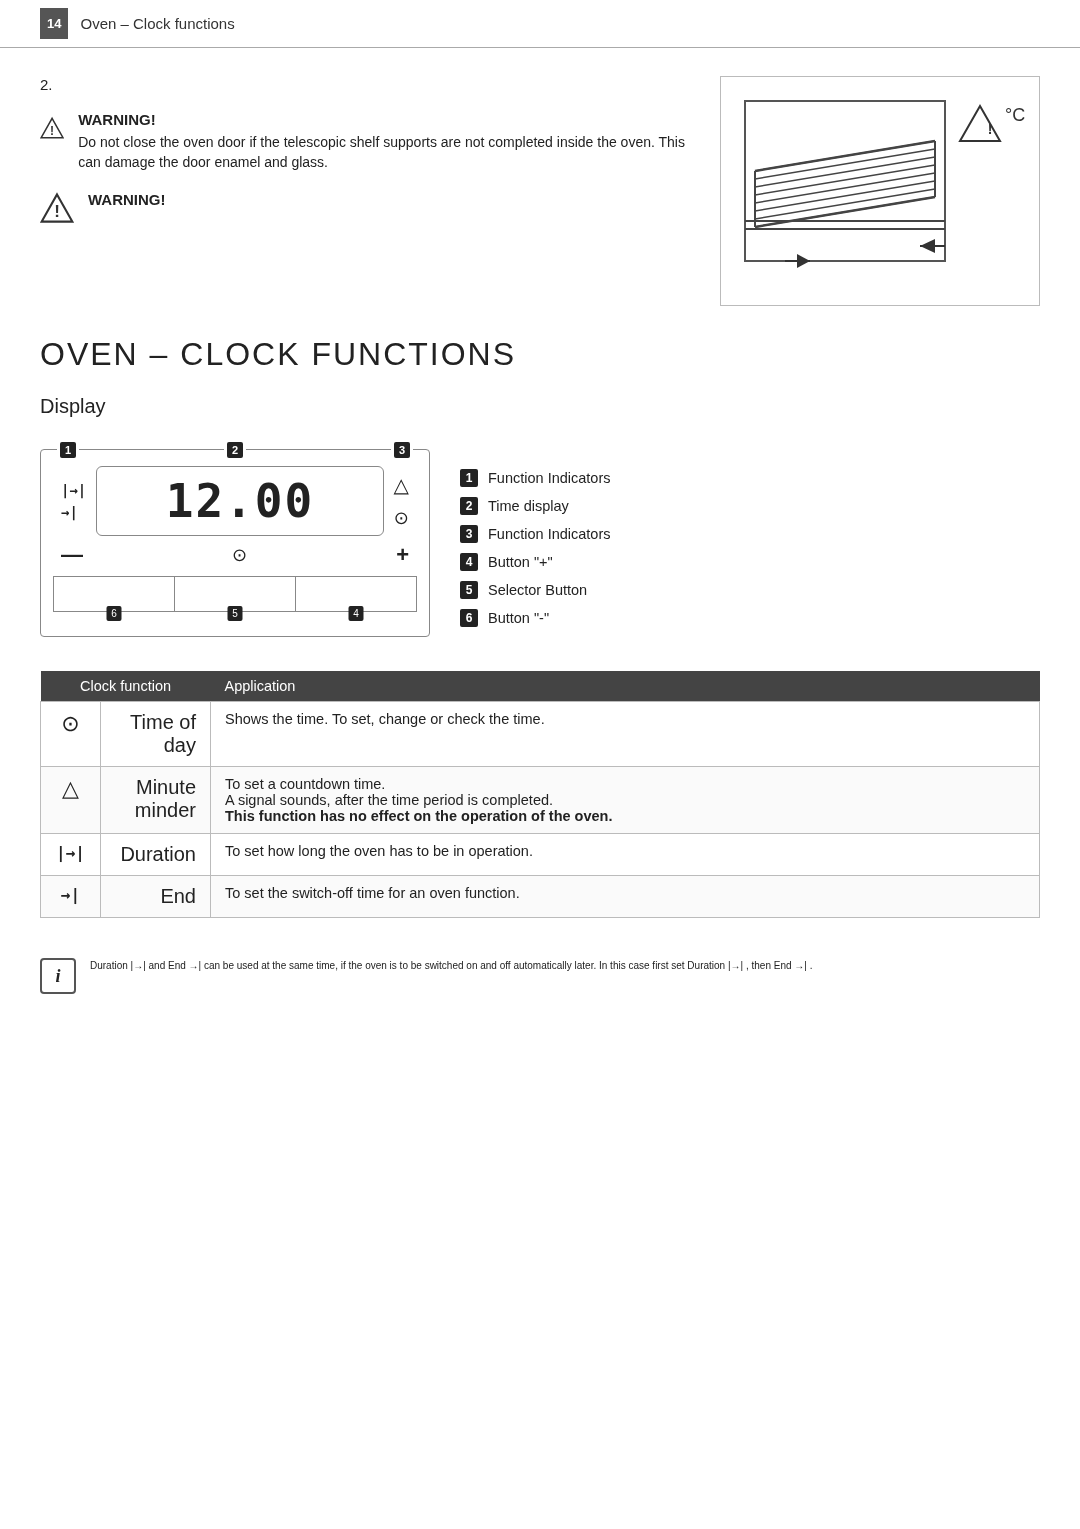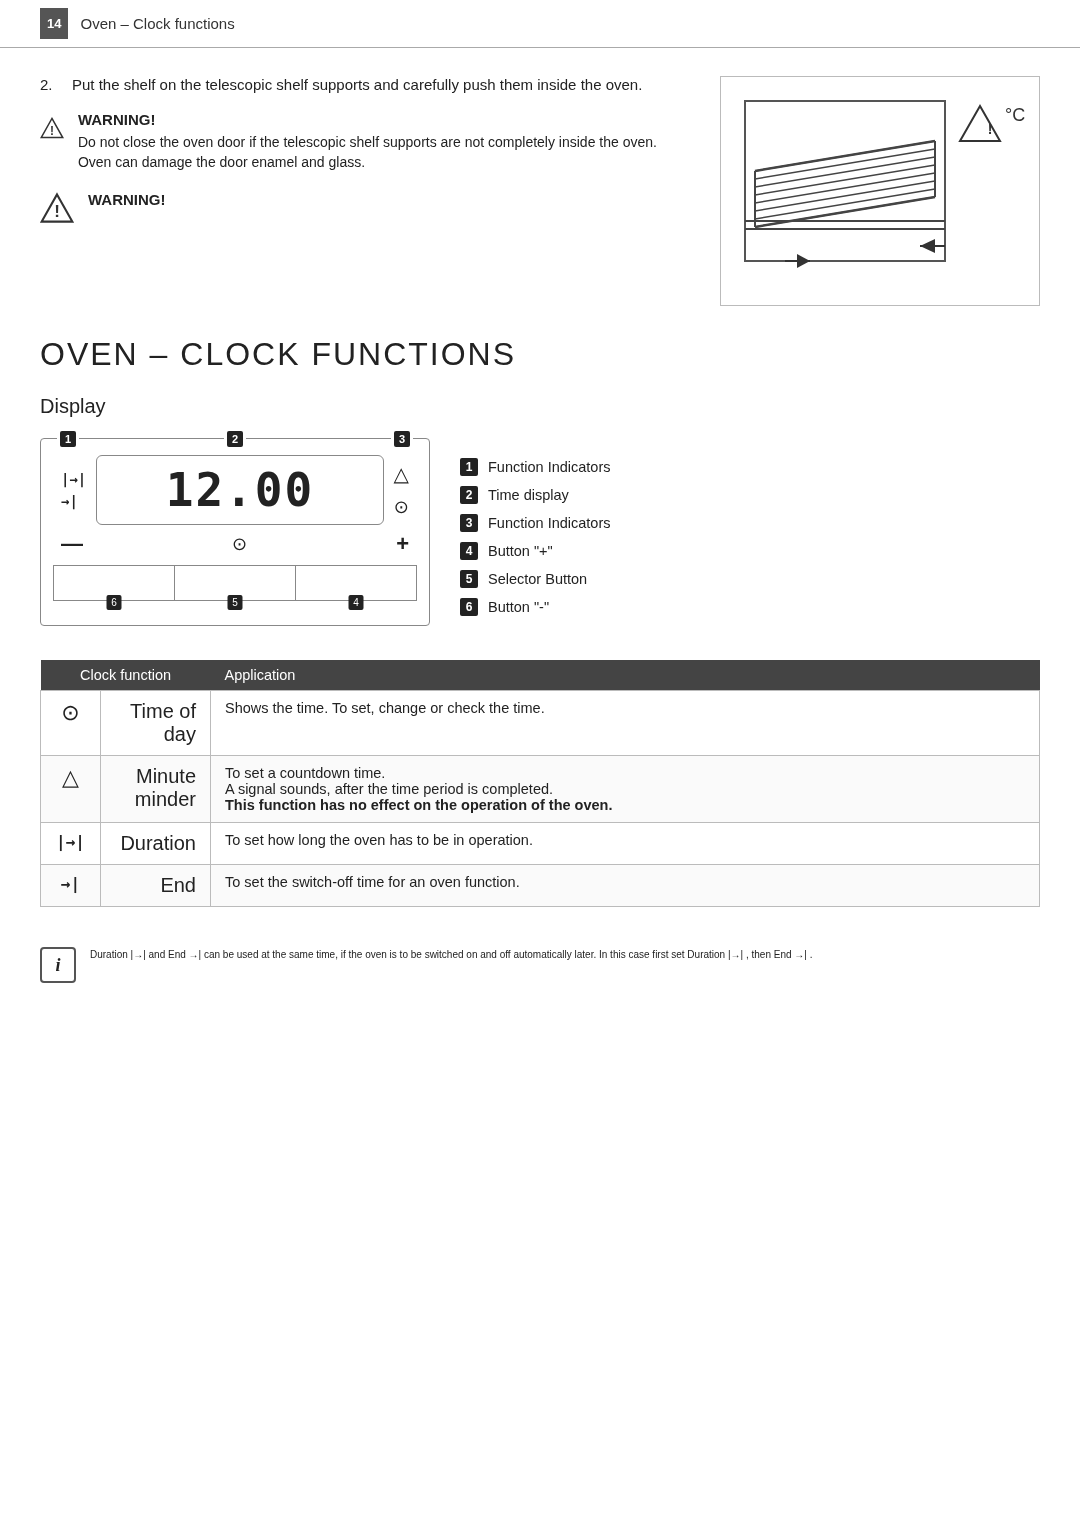--- a/index.html
+++ b/index.html
@@ -92,21 +92,21 @@
       font-size: 32px;
       font-weight: 300;
       letter-spacing: 2px;
       text-transform: uppercase;
       margin-bottom: 22px;
       margin-top: 10px;
     }
     .sub-heading {
       font-size: 20px;
       font-weight: 400;
-      margin-bottom: 20px;
+      margin-bottom: 31px;
     }
 
     
     .display-section {
       display: flex;
       gap: 30px;
       margin-bottom: 28px;
     }
     .display-diagram {
       width: 390px;
@@ -317,31 +317,30 @@
   <span class="page-title-header">Oven – Clock functions</span>
 </div>
 
 <div class="content">
 
   <div class="top-section">
     <div class="top-left">
 
       <div class="numbered-item">
         <span class="num">2.</span>
-        <p>Put the shelf on the telescopic shelf supports and carefully push them inside the oven.</p>
       </div>
 
       <div class="warning-block">
         <svg class="warn-svg" viewBox="0 0 40 40">
           <polygon points="20,4 38,36 2,36" fill="none" stroke="#333" stroke-width="2.5"></polygon>
           <text x="20" y="31" text-anchor="middle" font-size="20" font-weight="bold" fill="#333">!</text>
         </svg>
         <div class="warning-text">
           <div class="warning-title">WARNING!</div>
-          <p>Do not close the oven door if the telescopic shelf supports are not completely inside the oven. Oven can damage the door enamel and glass.</p>
+          <p>Do not close the oven door if the telescopic shelf supports are not completed inside the oven. This can damage the door enamel and glass.</p>
         </div>
       </div>
 
       <div class="warning-block">
         <svg class="warn-svg" viewBox="0 0 40 40">
           <polygon points="20,4 38,36 2,36" fill="none" stroke="#333" stroke-width="2.5"></polygon>
           <text x="20" y="31" text-anchor="middle" font-size="20" font-weight="bold" fill="#333">!</text>
         </svg>
         <div class="warning-text">
           <div class="warning-title">WARNING!</div>

